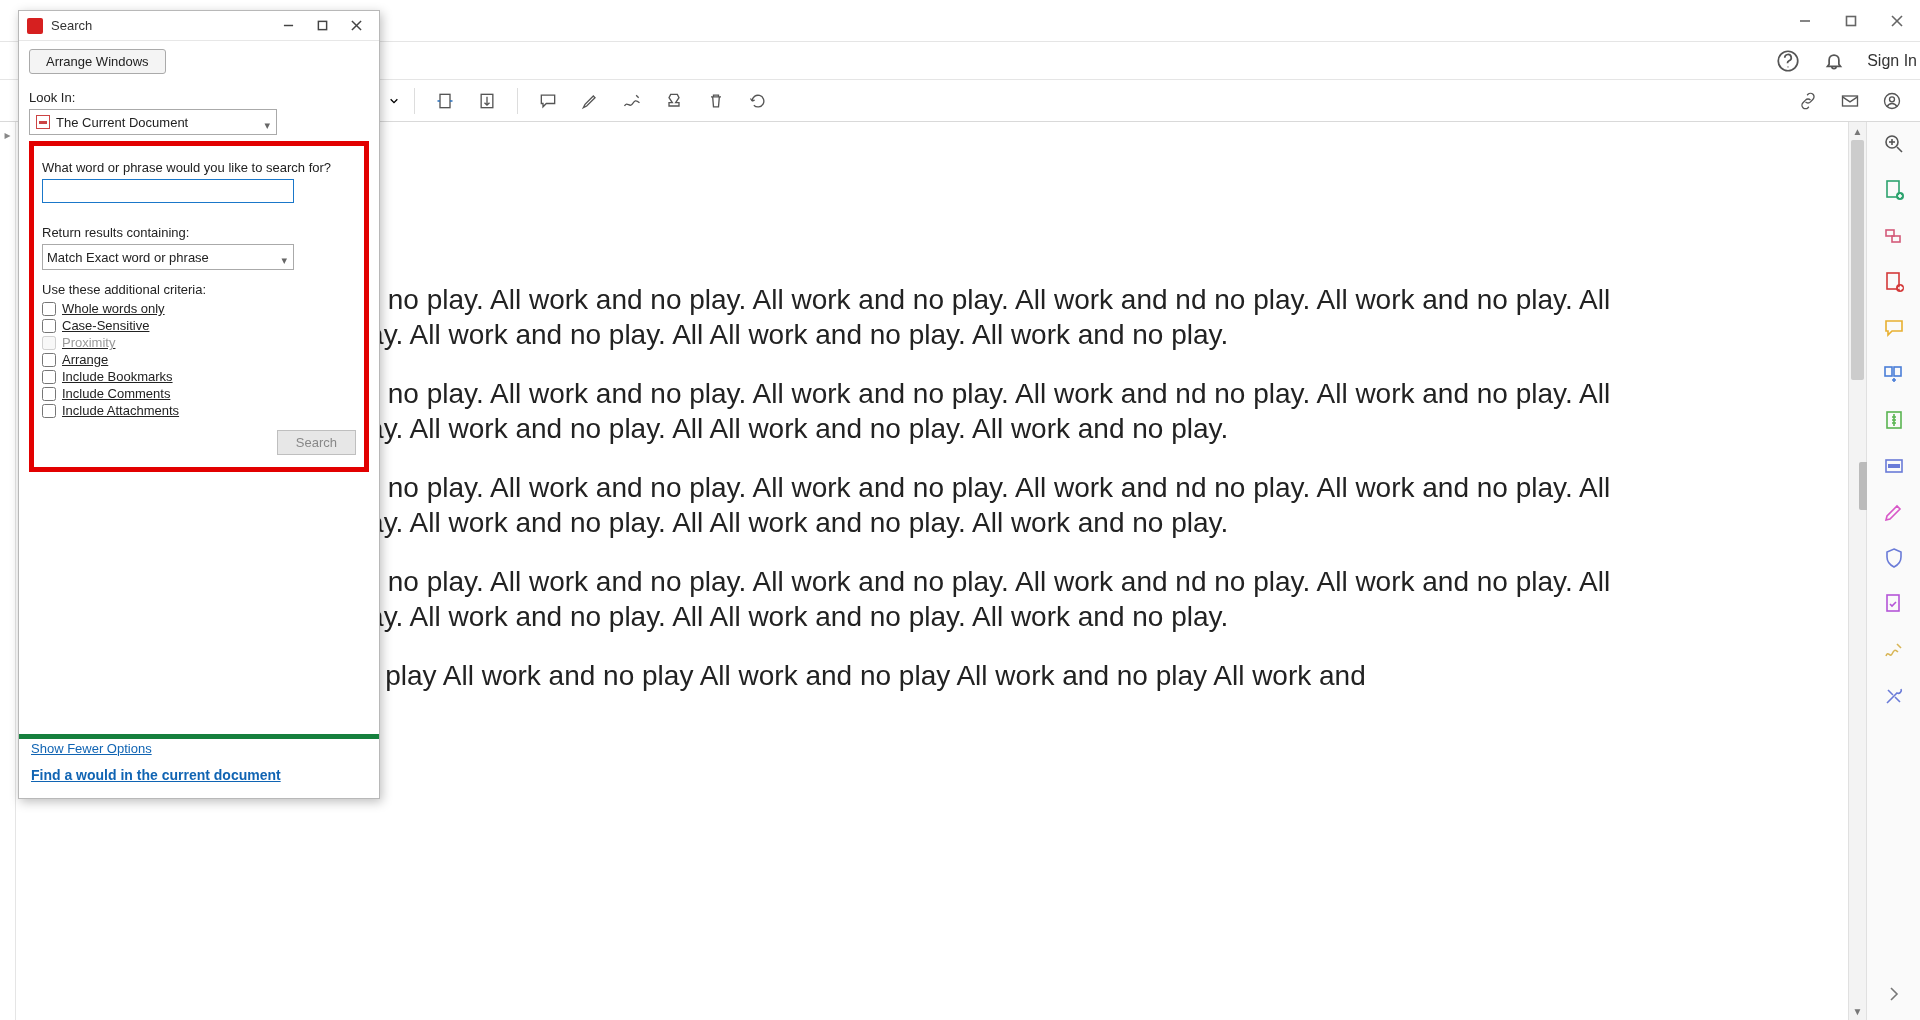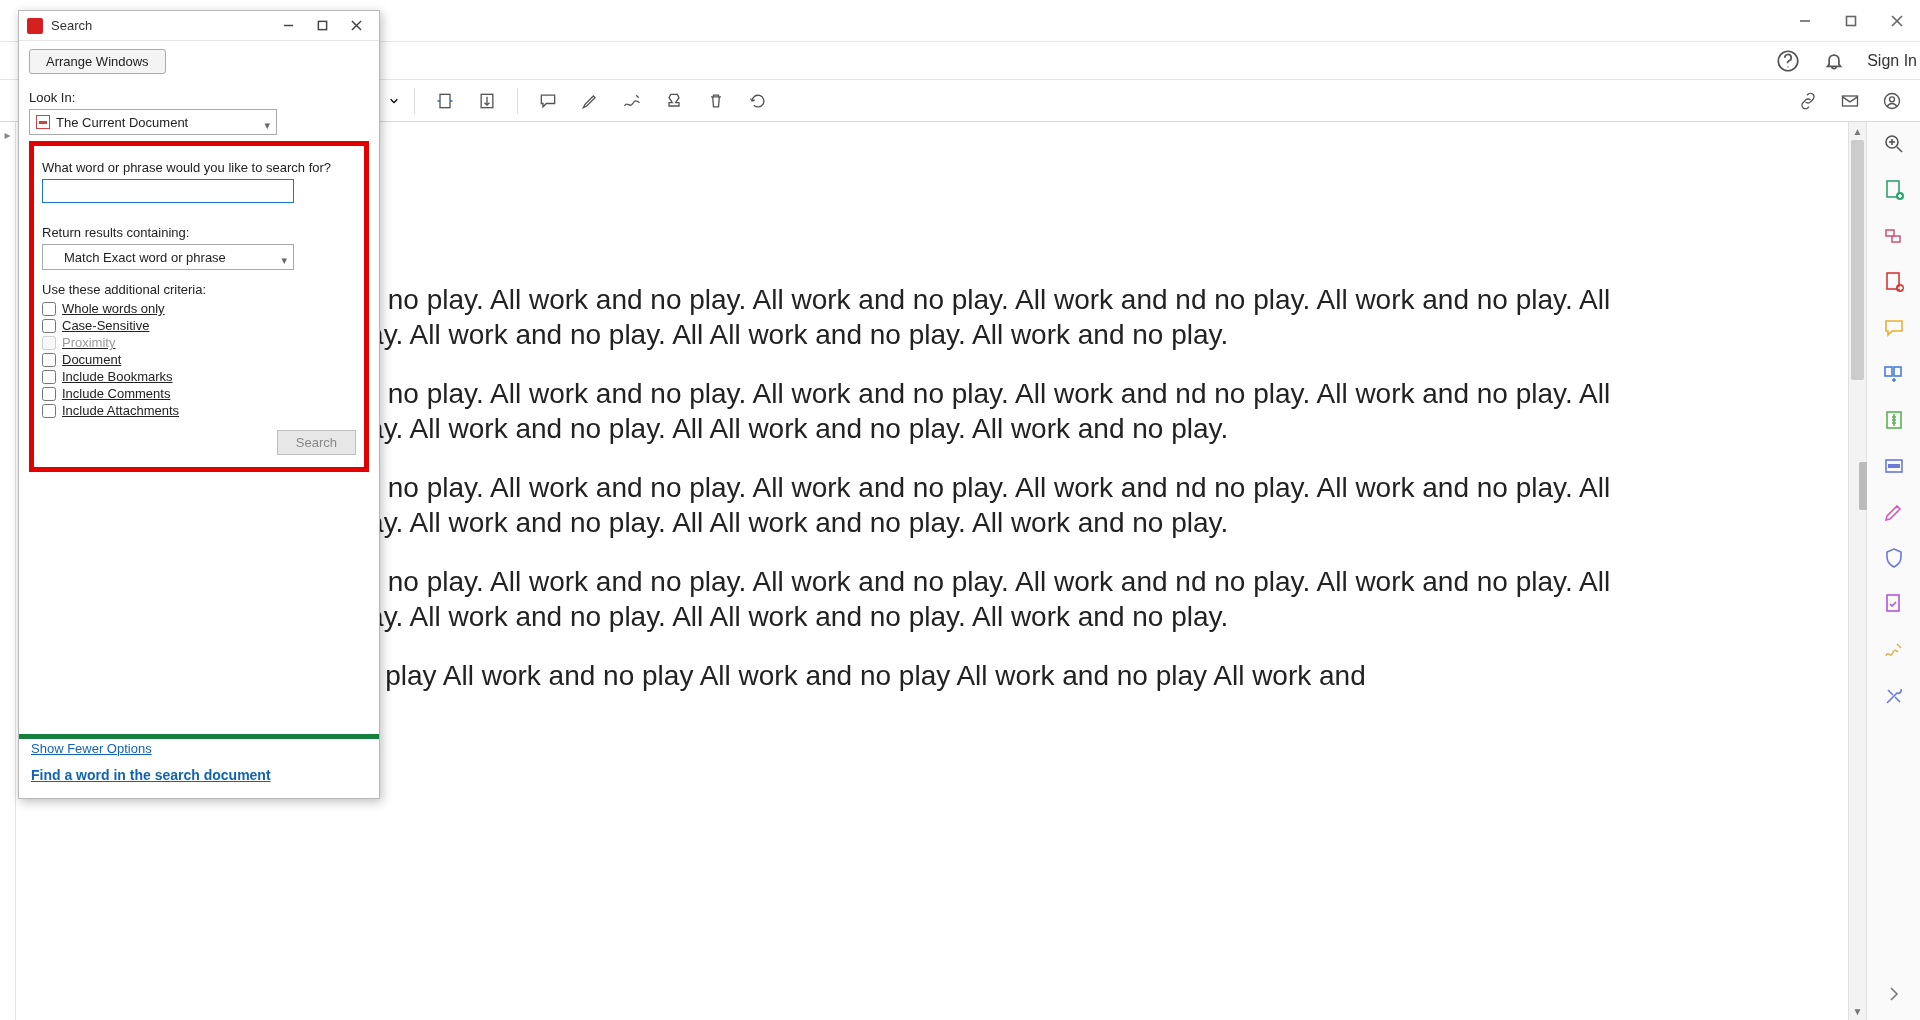--- a/index.html
+++ b/index.html
@@ -55,21 +55,21 @@
 .arrange-btn { background: #f4f4f4; border: 1px solid #aaa; border-radius: 3px; padding: 4px 16px; font-size: 13px; cursor: pointer; margin-bottom: 10px; display:inline-block; }
 .lbl { display:block; margin: 6px 0 4px; }
 .look-select { width: 248px; height: 26px; border: 1px solid #aaa; background:#fff; padding: 2px 6px; position:relative; cursor:pointer; display:flex; align-items:center; }
 .look-select .mini-doc-icon { width:14px; height:14px; background:#fff; border:1px solid #c44; margin-right:6px; position:relative; }
 .look-select .mini-doc-icon::after { content:""; position:absolute; left:2px; right:2px; top:5px; height:3px; background:#c44; }
 .look-select-text { font-size: 13px; }
 .look-select-caret { position:absolute; right:6px; top:9px; color:#666; font-size:11px; }
 
 .highlight-box { border: 5px solid #e20000; padding: 8px 8px 12px; margin-top: 6px; }
 .search-input { width: 252px; height: 24px; border: 1px solid #1a77c9; padding: 2px 4px; font-size: 13px; }
-.return-select { width: 252px; height: 26px; border: 1px solid #aaa; background:#fff; padding: 2px 21px; position:relative; cursor:pointer; display:flex; align-items:center; }
+.return-select { width: 252px; height: 26px; border: 1px solid #aaa; background:#fff; padding: 2px 4px; position:relative; cursor:pointer; display:flex; align-items:center; }
 .return-select-caret { position:absolute; right:6px; top:9px; color:#666; font-size:11px; }
 .criteria-list { margin-top: 4px; text-decoration: underline; }
 .criteria-row { display:flex; align-items:center; gap:6px; margin: 2px 0; }
 .criteria-row input[type=checkbox] { width: 14px; height: 14px; }
 .criteria-row.disabled { color:#9a9a9a; }
 .search-btn { float:right; margin-top:10px; padding: 4px 18px; background:#e7e7e7; border:1px solid #bfbfbf; color:#888; font-size:13px; cursor:pointer; }
 .clearfix::after { content:""; display:table; clear:both; }
 
 .dlg-footer { border-top: 5px solid #15803d; padding: 0 12px 14px; }
 .link1 { color: #1064b3; font-size: 13px; cursor: pointer; text-decoration: underline; display:inline-block; margin-bottom: 10px; }
@@ -386,21 +386,21 @@
         <div class="criteria-row">
             <input type="checkbox" style="">
             <span>Case-Sensitive</span>
           </div>
         <div class="criteria-row disabled">
             <input type="checkbox" disabled="" style="">
             <span>Proximity</span>
           </div>
         <div class="criteria-row">
             <input type="checkbox" style="">
-            <span>Document</span>
+            <span>Arrange</span>
           </div>
         <div class="criteria-row">
             <input type="checkbox" style="">
             <span>Include Bookmarks</span>
           </div>
         <div class="criteria-row">
             <input type="checkbox" style="">
             <span>Include Comments</span>
           </div>
         <div class="criteria-row">
@@ -410,21 +410,21 @@
       </div>
 
       <button class="search-btn">Search</button>
     </div>
   </div>
 
   <div style="height:250px"></div>
 
   <div class="dlg-footer">
     <span class="link1">Show Fewer Options</span><br>
-    <span class="link2">Find a word in the search document</span>
+    <span class="link2">Find a would in the current document</span>
   </div>
 </div>
 
 <div class="red-arrow">
   <svg viewBox="0 0 100 110">
     <polygon points="50,0 100,55 70,55 70,110 30,110 30,55 0,55" fill="#e20000" stroke="none"></polygon>
   </svg>
 </div>
 
 </body></html>

